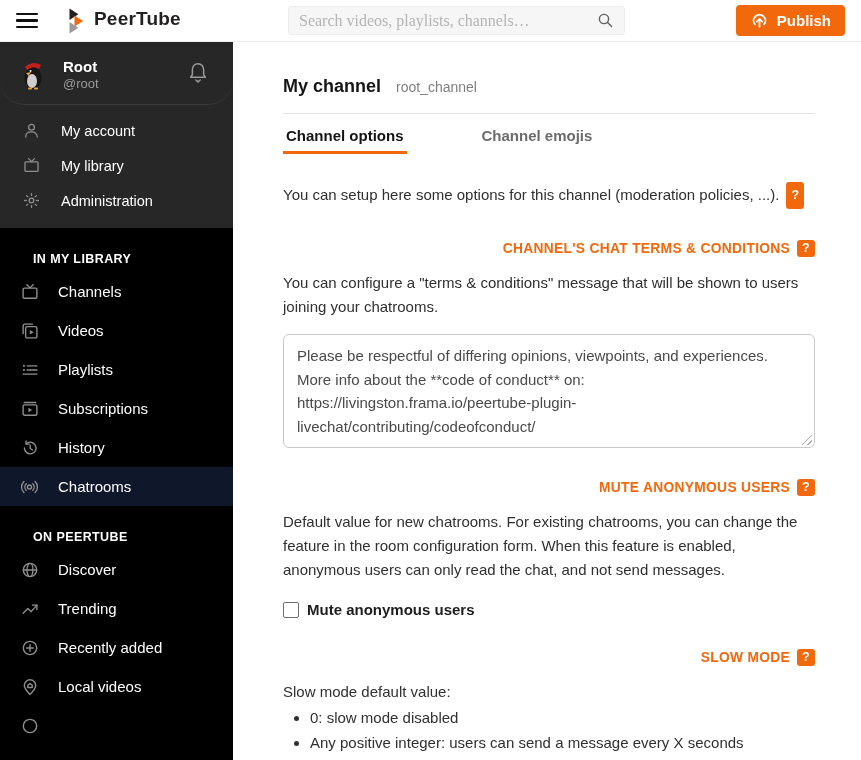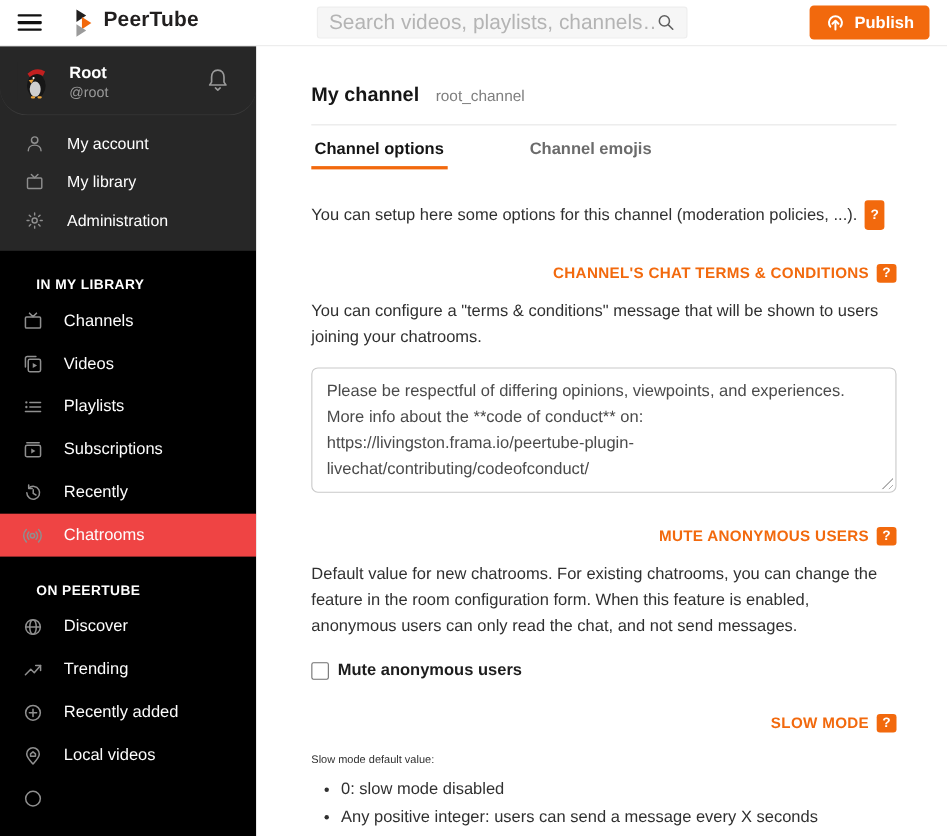--- a/index.html
+++ b/index.html
@@ -22,21 +22,21 @@
   .brand { display:flex; align-items:flex-start; margin-left:28px; }
   .brand svg { display:block; }
   .brand-name { font-size:19px; font-weight:700; color:#211f1f; margin-left:8px; letter-spacing:0.2px; }
   .searchbox {
     position:absolute; left:288px; top:6px; width:337px; height:29px;
     background:#f6f6f6; border:1px solid #ededed; border-radius:3px;
     display:flex; align-items:center; padding:0 10px;
   }
   .searchbox input {
     flex:1; border:none; outline:none; background:transparent;
-    font-family:Liberation Sans, sans-serif; font-size:19px; color:#444;
+    font-family:Liberation Serif, serif; font-size:16px; color:#444;
   }
   .searchbox input::placeholder { color:#b4b4b4; }
   .search-icon { flex:0 0 auto; }
   .publish-btn {
     position:absolute; right:16px; top:5px; height:31px;
     background:var(--accent); color:#fff; border:none; border-radius:4px;
     display:flex; align-items:center; padding:0 14px; cursor:pointer;
     font-family:"Liberation Sans",sans-serif; font-size:15px; font-weight:700;
   }
   .publish-btn svg { margin-right:8px; }
@@ -64,21 +64,21 @@
   .acct-item .ic { width:17px; margin-right:21px; display:flex; justify-content:center; }
   .section-title {
     font-size:12.5px; font-weight:700; color:#fff; letter-spacing:0.4px;
     margin:24px 0 6px 33px;
   }
   .side-item {
     display:flex; align-items:center; height:39px; padding-left:20px;
     cursor:pointer; font-size:15px; color:#fdfdfd;
   }
   .side-item .ic { width:19px; margin-right:19px; display:flex; justify-content:center; }
-  .side-item.active { background:#ef4444; }
+  .side-item.active { background:#0f172a; }
   .icon-stroke { stroke:#8f8f8f; fill:none; stroke-width:1.3; stroke-linecap:round; stroke-linejoin:round; }
   .icon-fill { fill:#8f8f8f; }
 
   
   .main { flex:1; background:#fff; padding:34px 46px 0 50px; overflow:hidden; }
   .title-row { display:flex; align-items:baseline; }
   .page-title { font-size:18px; font-weight:700; color:#161616; }
   .page-subtitle { font-size:14px; color:#7e7e7e; margin-left:15px; }
   .title-divider { border-bottom:1px solid #e5e5e5; margin-top:16px; }
   .tabs { display:flex; margin-top:13px; }
@@ -115,21 +115,21 @@
     clip-path:polygon(100% 0,100% 100%,0 100%); cursor:nwse-resize;
   }
 
   .checkbox-row { margin-top:19px; display:flex; align-items:center; }
   .checkbox-row input {
     appearance:none; -webkit-appearance:none; width:16px; height:16px;
     border:1.6px solid #6f6f6f; border-radius:2px; background:#fff; cursor:pointer;
   }
   .checkbox-label { font-size:15px; font-weight:700; color:#1d1d1d; margin-left:8px; cursor:pointer; }
 
-  .slow-label { margin-top:14px; font-size:10px; line-height:24px; color:#303030; }
+  .slow-label { margin-top:14px; font-size:15px; line-height:24px; color:#303030; }
   .slow-list { margin-top:2px; padding-left:27px; }
   .slow-list li { font-size:15px; line-height:24px; color:#303030; margin-top:1px; max-width:470px; }
 </style>
 </head>
 <body>
 
 <header class="topbar">
   <div class="hamburger">
     <div></div>
       <div></div>
@@ -256,21 +256,21 @@
     <span>Subscriptions</span>
   </div>
   <div class="side-item">
     <span class="ic">
       <svg width="18" height="18" viewBox="0 0 17 17">
             <path class="icon-stroke" d="M3.2 8.5 a5.5 5.5 0 1 0 1.6-3.9"></path>
             <path class="icon-stroke" d="M4.8 1.8 L4.8 4.8 L7.8 4.8"></path>
             <path class="icon-stroke" d="M8.7 5.8 V9 L11 10.4"></path>
           </svg>
     </span>
-    <span>Recently</span>
+    <span>History</span>
   </div>
   <div class="side-item active">
     <span class="ic">
       <svg width="19" height="18" viewBox="0 0 18 17">
             <circle class="icon-stroke" cx="9" cy="8.5" r="1.9"></circle>
             <path class="icon-stroke" d="M5.9 5.4 a4.4 4.4 0 0 0 0 6.2 M12.1 5.4 a4.4 4.4 0 0 1 0 6.2 M3.7 3.2 a7.4 7.4 0 0 0 0 10.6 M14.3 3.2 a7.4 7.4 0 0 1 0 10.6"></path>
           </svg>
     </span>
     <span>Chatrooms</span>
   </div>

